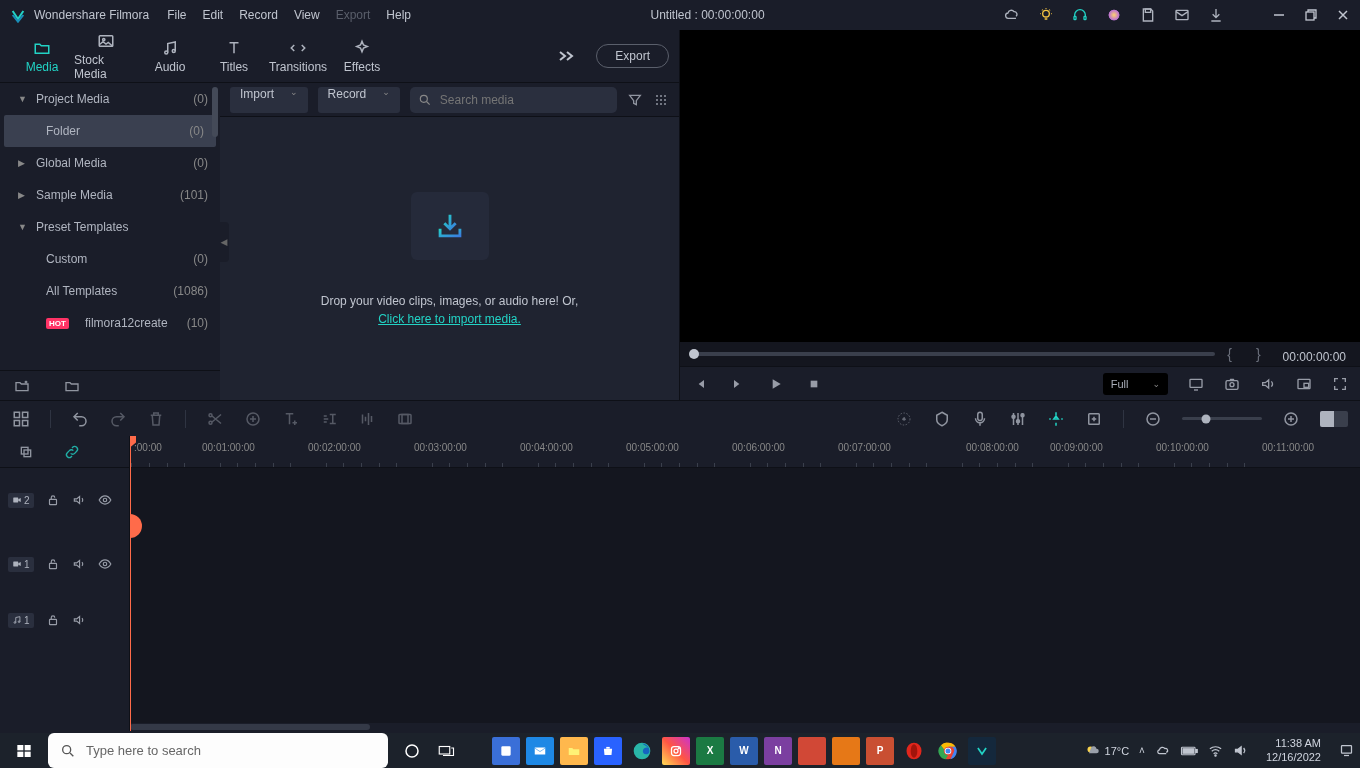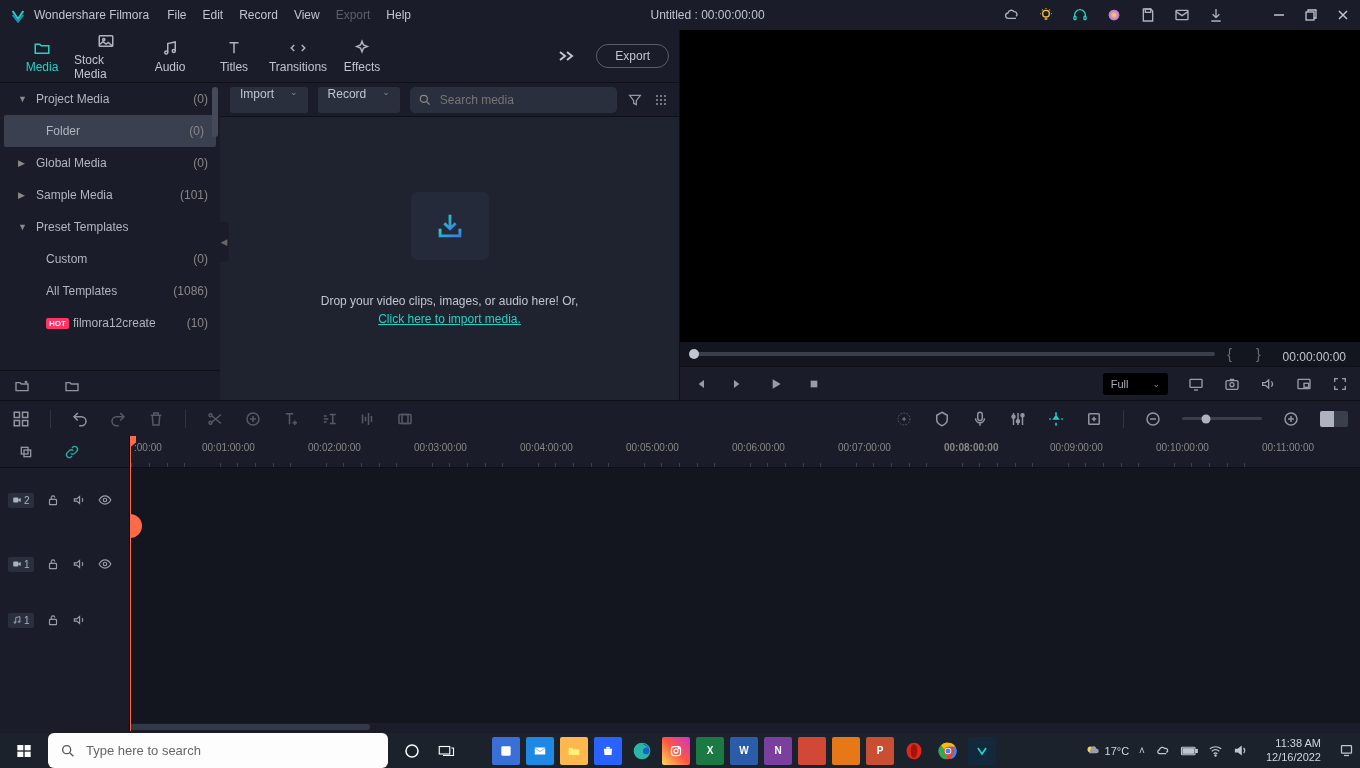--- a/index.html
+++ b/index.html
@@ -33,21 +33,21 @@
   .media-panel { flex: 1; display: flex; background: #1f2330; border-top: 1px solid #0e1017; }
   .media-tree { width: 220px; background: #1a1d29; overflow: hidden; position: relative; display:flex; flex-direction:column; }
   .tree-list { flex:1; overflow:hidden; }
   .tree-item { height: 32px; display: flex; align-items: center; padding: 0 12px 0 18px; cursor: pointer; font-size: 12px; color: #b0b5c0; }
   .tree-item.selected { background: #3a4050; border-radius: 2px; margin: 0 4px; padding-left: 14px;}
   .tree-item .arrow { width: 10px; margin-right: 8px; font-size: 9px; color: #888; }
   .tree-item .label { flex: 1; }
   .tree-item .count { color: #888; }
   .tree-item.indent1 { padding-left: 46px; }
   .tree-item.indent1.selected { padding-left: 42px; }
-  .tree-item .hot-badge { background: #ff3366; color: #fff; font-size: 8px; font-weight: bold; padding: 1px 3px; border-radius: 2px; margin-right: 4px; }
+  .tree-item .hot-badge { background: #ff3366; color: #fff; font-size: 8px; font-weight: bold; padding: 1px 3px; border-radius: 2px; margin-right: 16px; }
   .tree-scrollbar{ position:absolute; right:2px; top:4px; width:6px; height:50px; background:#444a58; border-radius:3px;}
   .tree-footer{ height:30px; border-top:1px solid #0e1017; display:flex; align-items:center; padding:0 14px; gap:34px; }
   .tree-footer .fico{ width:16px; height:16px; cursor:pointer; opacity:.8;}
 
   .media-main { flex: 1; display: flex; flex-direction: column; position:relative;}
   .collapse-handle{ position:absolute; left:-1px; top:50%; transform:translateY(-50%); width:10px; height:40px; background:#1a1d29; border-radius:0 4px 4px 0; display:flex; align-items:center; justify-content:center; cursor:pointer; font-size:9px; color:#666;}
   .media-toolbar { height: 34px; display: flex; align-items: center; padding: 0 10px; gap: 10px; background: #1a1d29; border-bottom: 1px solid #0e1017; }
   .dd-btn { background: #2a2f3e; height: 26px; display: flex; padding: 0 10px; border-radius: 3px; cursor: pointer; font-size: 12px; color: #c0c5cf; gap: 16px; }
   .dd-btn .chev { font-size: 9px; color: #888; }
   .search-box { flex: 1; background: #2a2f3e; height: 26px; border-radius: 5px; display: flex; align-items: center; padding: 0 8px; gap: 8px; }
@@ -698,21 +698,21 @@
         <span class="minortick" style="left: 531.333px;"></span>
         <span class="minortick" style="left: 549px;"></span>
         <span class="minortick" style="left: 566.667px;"></span>
         <span class="minortick" style="left: 584.333px;"></span>
         <span class="tick" style="left: 708px;">00:07:00:00</span>
         <span class="minortick" style="left: 619.667px;"></span>
         <span class="minortick" style="left: 637.333px;"></span>
         <span class="minortick" style="left: 655px;"></span>
         <span class="minortick" style="left: 672.667px;"></span>
         <span class="minortick" style="left: 690.333px;"></span>
-        <span class="tick" style="left: 814px; font-weight: bold;">00:08:00:00</span>
+        <span class="tick" style="left: 836px;">00:08:00:00</span>
         <span class="minortick" style="left: 725.667px;"></span>
         <span class="minortick" style="left: 743.333px;"></span>
         <span class="minortick" style="left: 761px;"></span>
         <span class="minortick" style="left: 778.667px;"></span>
         <span class="minortick" style="left: 796.333px;"></span>
         <span class="tick" style="left: 920px;">00:09:00:00</span>
         <span class="minortick" style="left: 831.667px;"></span>
         <span class="minortick" style="left: 849.333px;"></span>
         <span class="minortick" style="left: 867px;"></span>
         <span class="minortick" style="left: 884.667px;"></span>

